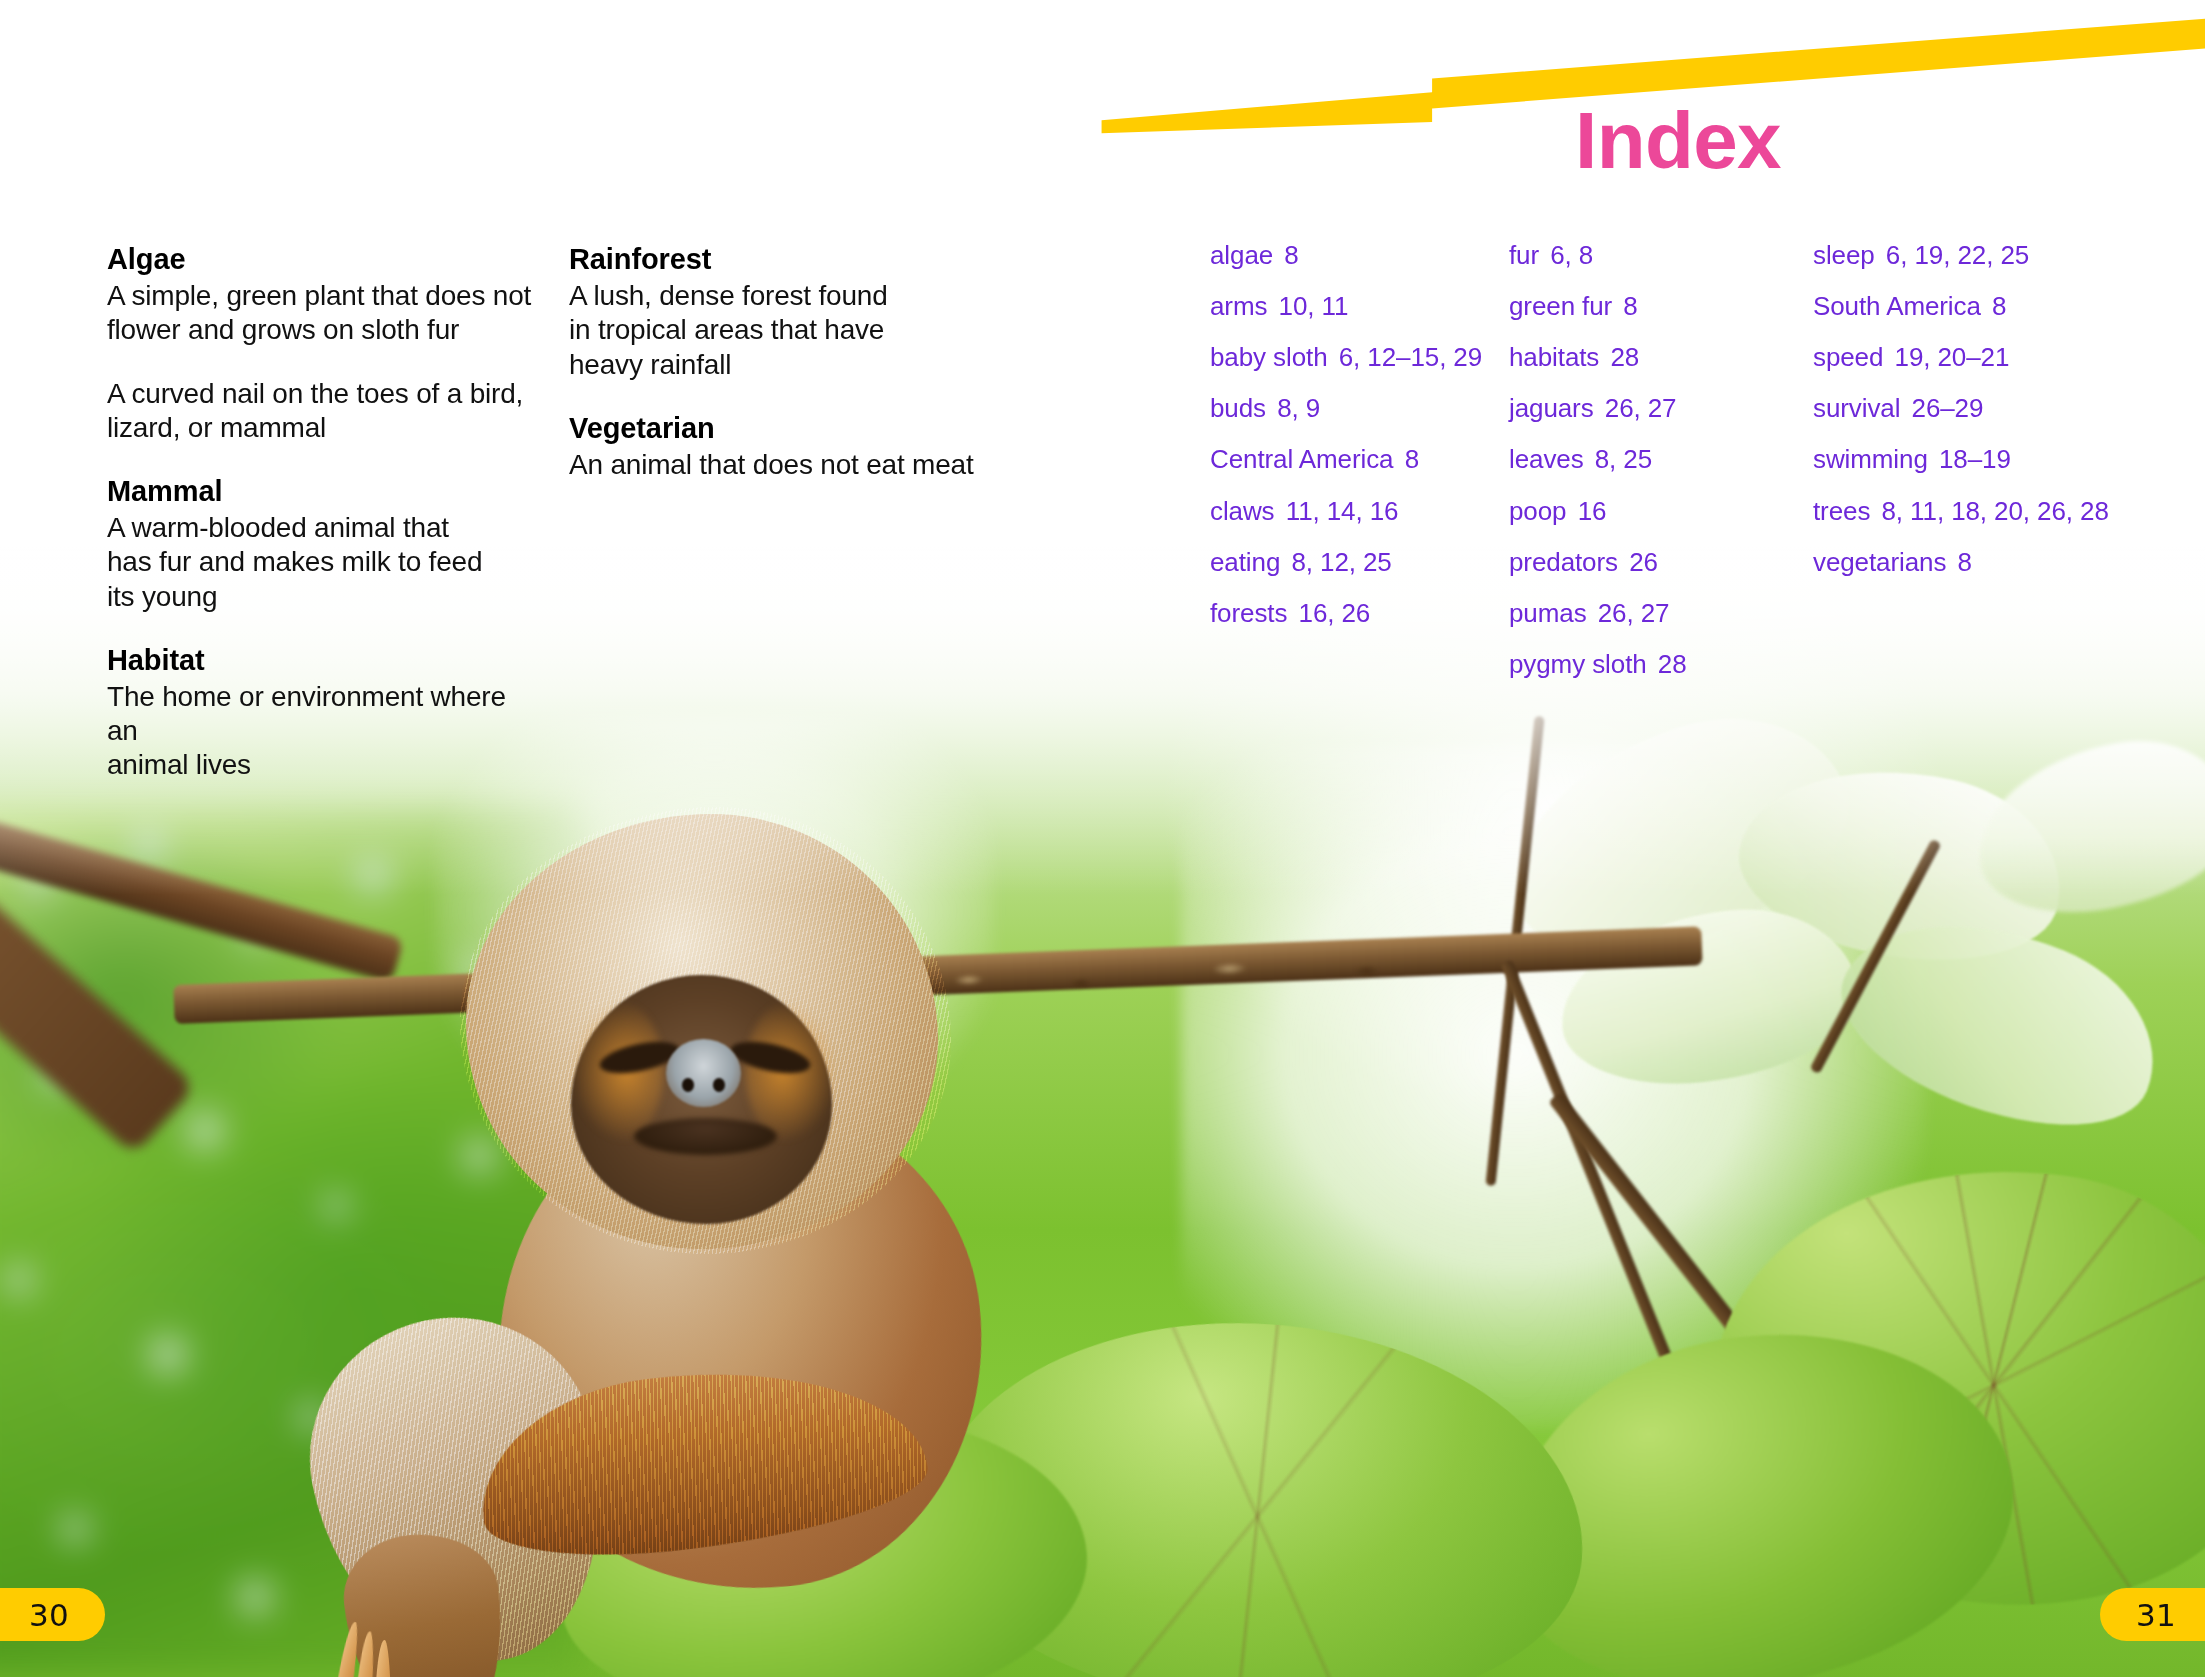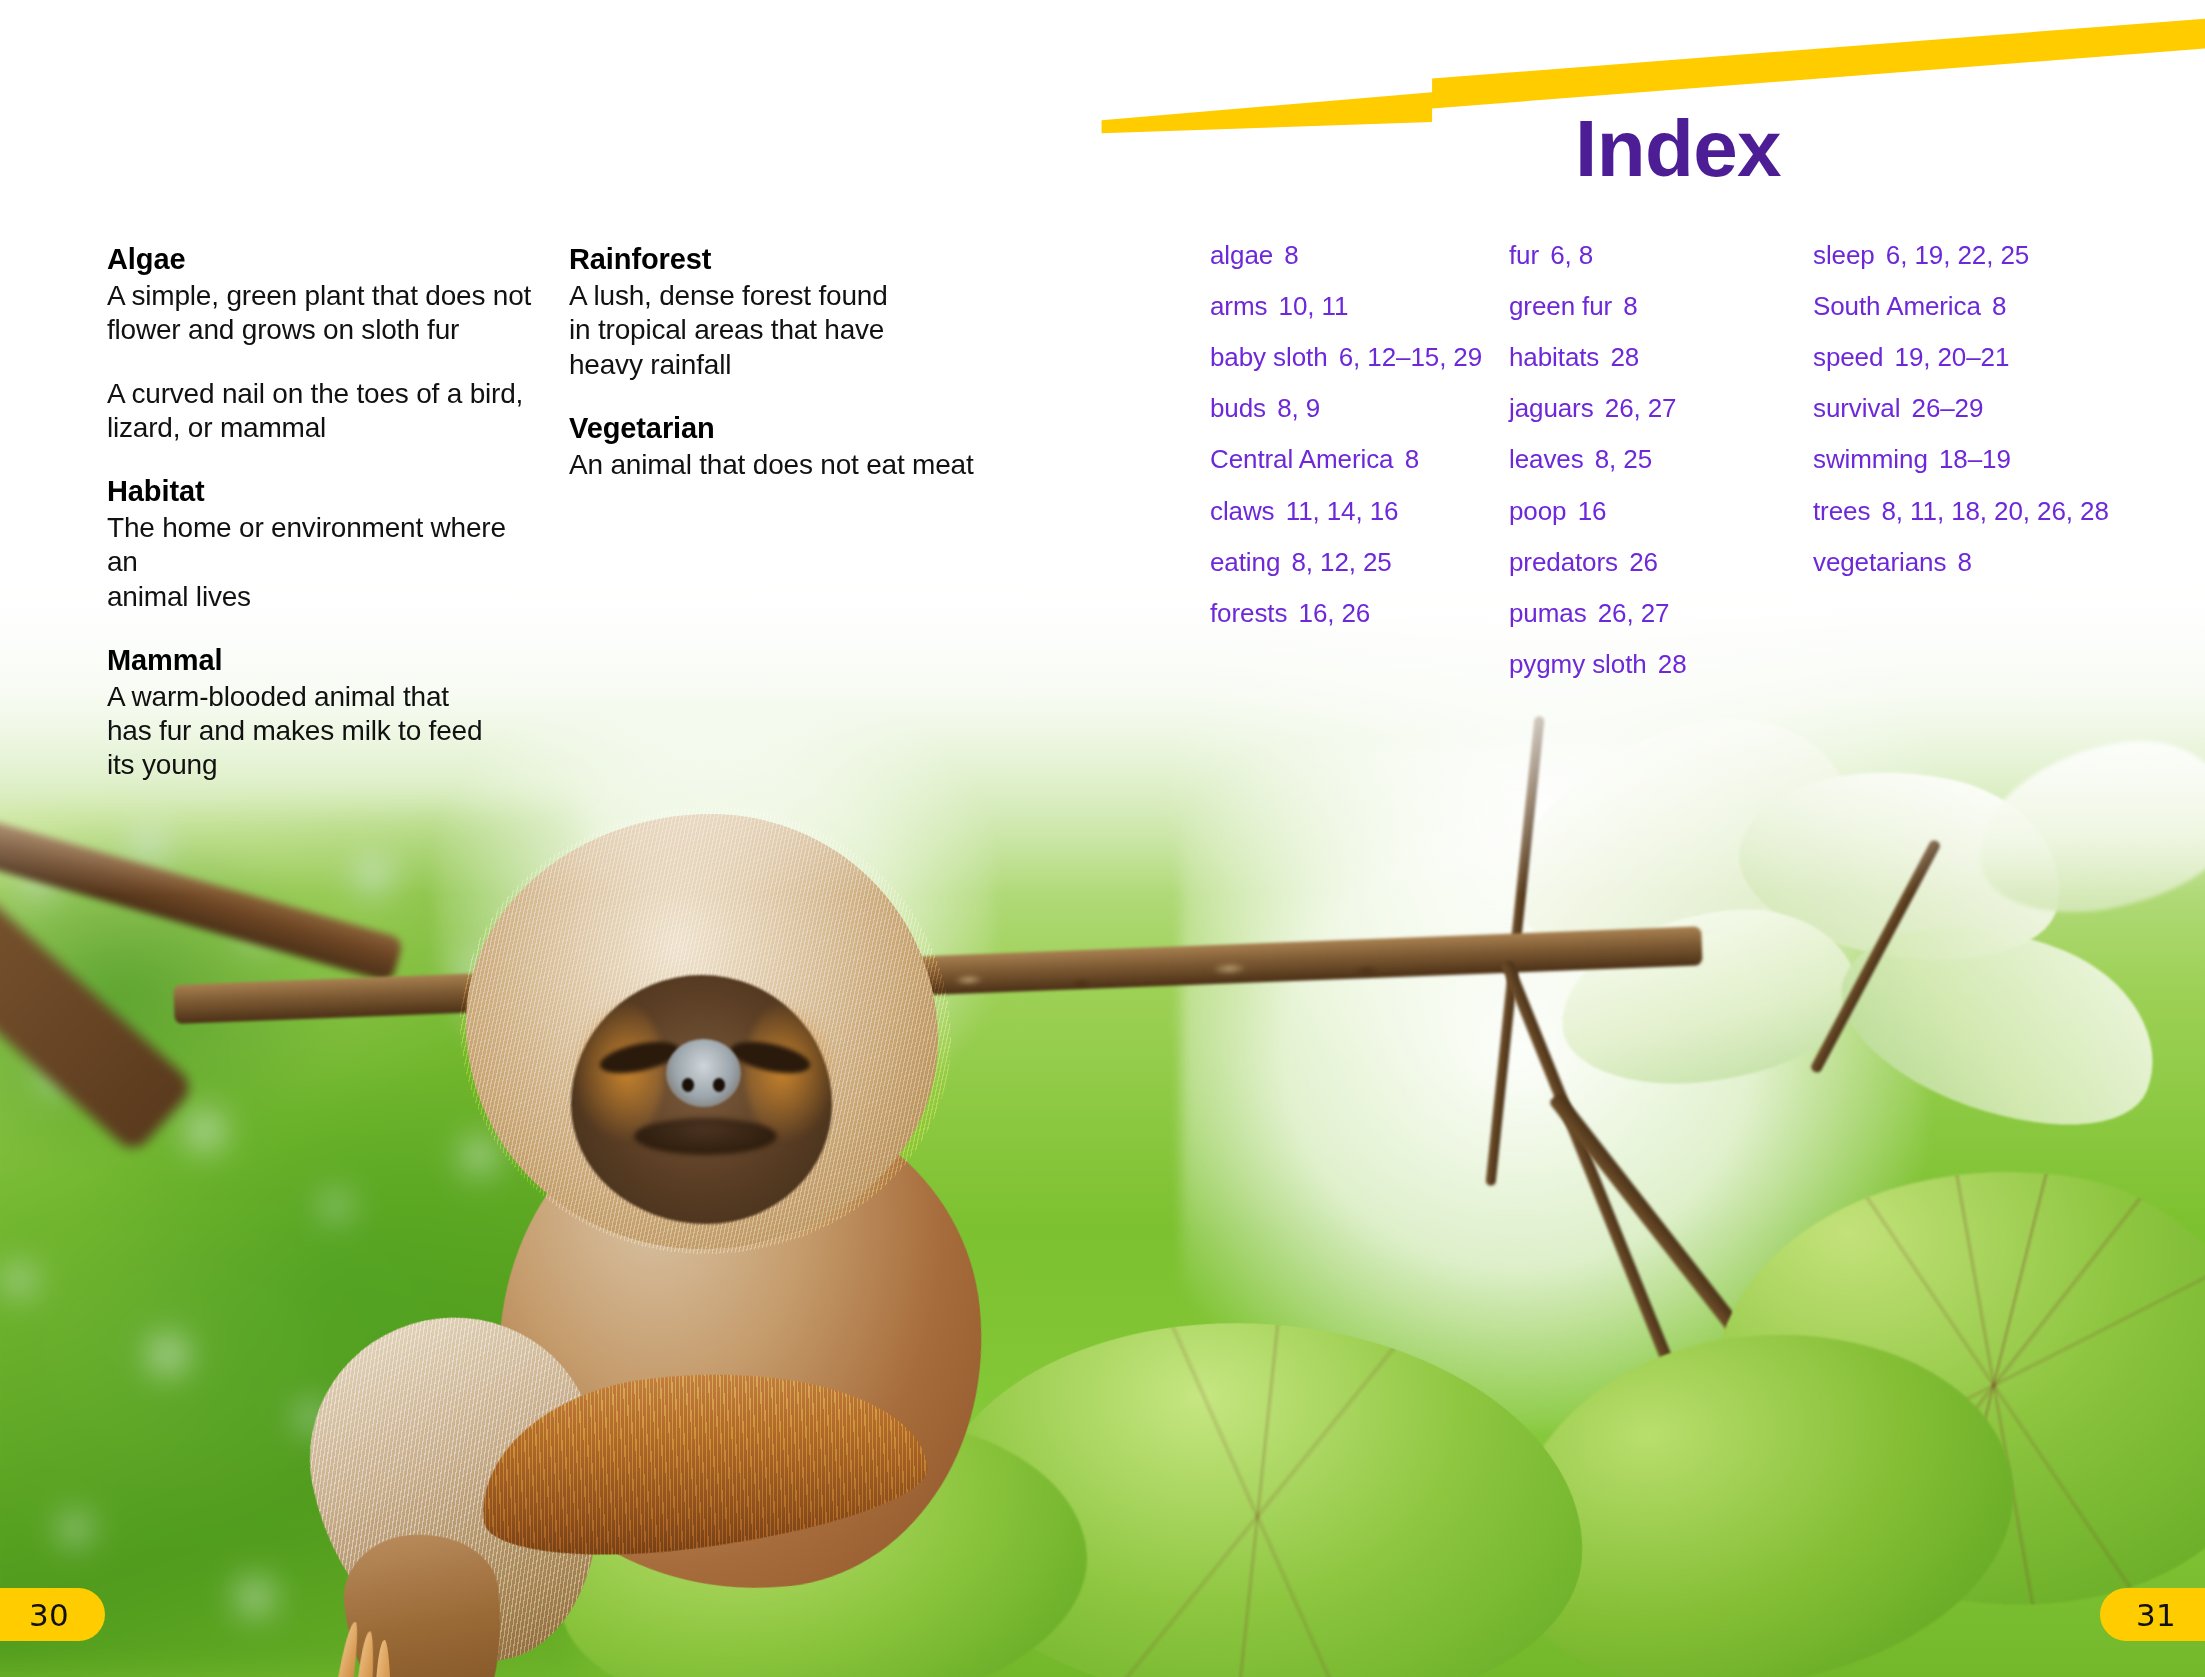--- a/index.html
+++ b/index.html
@@ -284,29 +284,29 @@
   
   
   #header-stripe{
     position:absolute; left:0; top:0; width:2205px; height:162px; z-index:60;
     pointer-events:none;
   }
 
   
   #index-title{
     position:absolute;
-    left:1448px; top:109px;
+    left:1448px; top:101px;
     width:460px;
     text-align:center;
     z-index:61;
     font-family:"Liberation Sans", sans-serif;
     font-weight:700;
     font-size:80px;
     letter-spacing:-0.6px;
-    color:#4c1d95;
+    color:#ec4899;
     line-height:1;
   }
 
   
   #glossary{
     position:absolute;
     left:0; top:0; width:1094px; height:783px;
     z-index:62;
   }
   .gloss-col{
@@ -461,29 +461,29 @@
       <div class="gloss-entry">
         <p class="gloss-term">Algae</p>
         <p class="gloss-def">A simple, green plant that does not
 flower and grows on sloth fur</p>
       </div>
       <div class="gloss-entry">
         <p class="gloss-def">A curved nail on the toes of a bird,
 lizard, or mammal</p>
       </div>
       <div class="gloss-entry">
-        <p class="gloss-term">Habitat</p>
-        <p class="gloss-def">The home or environment where an
-animal lives</p>
-      </div>
-      <div class="gloss-entry">
         <p class="gloss-term">Mammal</p>
         <p class="gloss-def">A warm-blooded animal that
 has fur and makes milk to feed
 its young</p>
+      </div>
+      <div class="gloss-entry">
+        <p class="gloss-term">Habitat</p>
+        <p class="gloss-def">The home or environment where an
+animal lives</p>
       </div>
     </div>
 
     <div class="gloss-col" id="gloss-col-2">
       <div class="gloss-entry">
         <p class="gloss-term">Rainforest</p>
         <p class="gloss-def">A lush, dense forest found
 in tropical areas that have
 heavy rainfall</p>
       </div>

